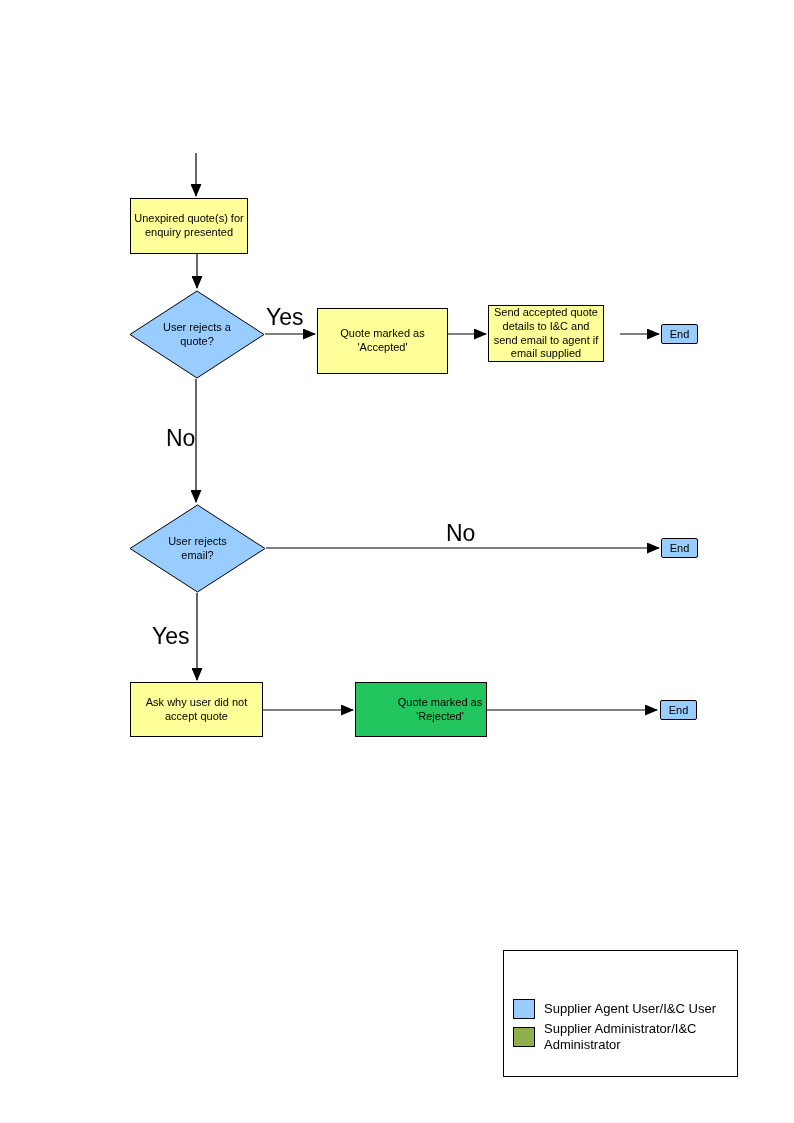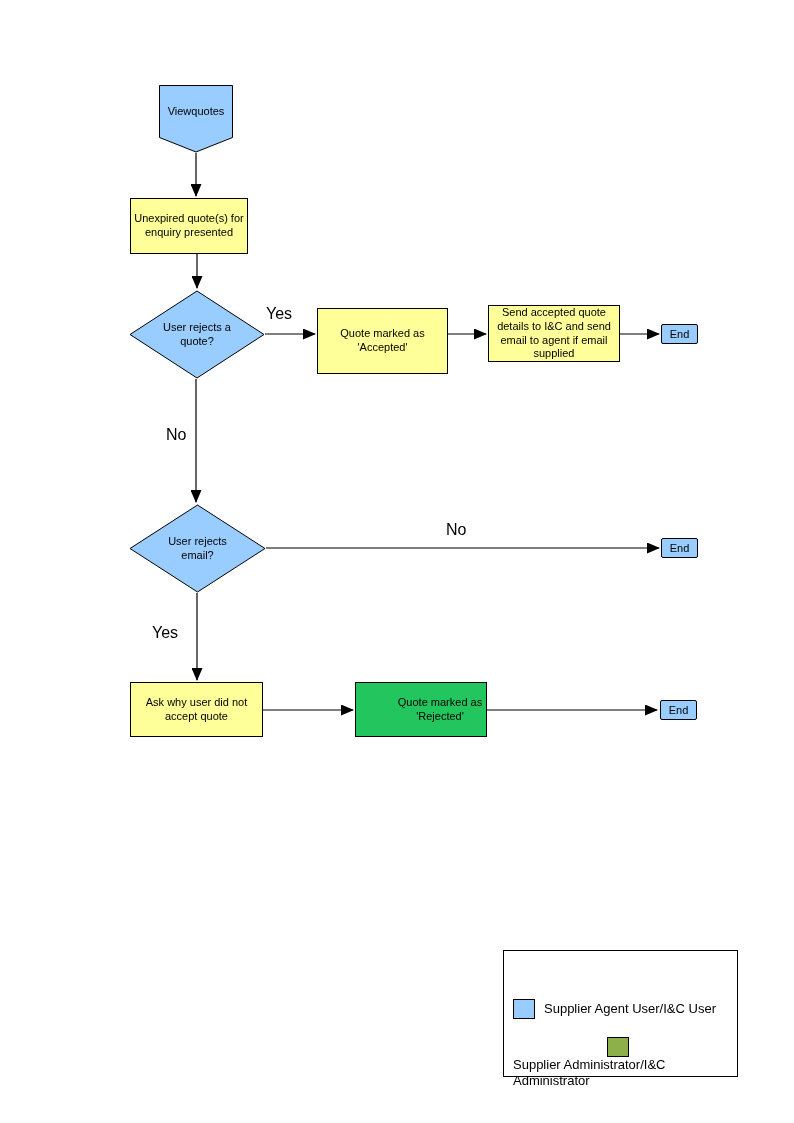--- a/index.html
+++ b/index.html
@@ -45,21 +45,21 @@
     border: 1px solid #000000;
     border-radius: 2px;
     display: flex;
     align-items: center;
     justify-content: center;
     font-size: 11px;
     box-sizing: border-box;
   }
   .edge-label {
     position: absolute;
-    font-size: 16px;
+    font-size: 23px;
     line-height: 1.1;
     white-space: nowrap;
   }
   .legend {
     position: absolute;
     left: 503px; top: 950px;
     width: 235px; height: 127px;
     border: 1px solid #000000;
     box-sizing: border-box;
   }
@@ -95,43 +95,37 @@
     <line x1="265" y1="334" x2="315" y2="334" marker-end="url(#arrow)"></line>
     <line x1="448" y1="334" x2="486" y2="334" marker-end="url(#arrow)"></line>
     <line x1="620" y1="334" x2="659" y2="334" marker-end="url(#arrow)"></line>
     <line x1="196" y1="379" x2="196" y2="502" marker-end="url(#arrow)"></line>
     <line x1="266" y1="548" x2="659" y2="548" marker-end="url(#arrow)"></line>
     <line x1="197" y1="593" x2="197" y2="680" marker-end="url(#arrow)"></line>
     <line x1="263" y1="710" x2="353" y2="710" marker-end="url(#arrow)"></line>
     <line x1="487" y1="710" x2="657" y2="710" marker-end="url(#arrow)"></line>
   </svg>
 
-  <div class="node" style="left:159px; top:85px; width:74px; height:68px;">
-    <svg class="shape-svg" width="74" height="68">
-      <polygon points="0.5,0.5 73.5,0.5 73.5,52.5 37,67 0.5,52.5" stroke="#000000" stroke-width="1" fill="#99CCFF"></polygon>
-    </svg>
-    <div class="label" style="bottom:14px;">Viewquotes</div>
-  </div>
 
   <div class="node process" style="left: 130px; top: 198px; width: 118px; height: 56px; background-color: rgb(255, 255, 153);">
     <span>Unexpired quote(s) for enquiry presented</span>
   </div>
 
   <div class="node" style="left:129px; top:290px; width:136px; height:89px;">
     <svg class="shape-svg" width="136" height="89">
       <polygon points="68,1 135,44.5 68,88 1,44.5" stroke="#000000" stroke-width="1" fill="#99CCFF"></polygon>
     </svg>
     <div class="label" style="left:28px; right:28px;">User rejects a quote?</div>
   </div>
 
   <div class="node process" style="left: 317px; top: 308px; width: 131px; height: 66px; background-color: rgb(255, 255, 153);">
     <span>Quote marked as 'Accepted'</span>
   </div>
 
-  <div class="node process" style="left: 488px; top: 305px; width: 132px; height: 57px; background-color: rgb(255, 255, 153);">
+  <div class="node process" style="left: 488px; top: 305px; width: 116px; height: 57px; background-color: rgb(255, 255, 153);">
     <span>Send accepted quote details to I&amp;C and send email to agent if email supplied</span>
   </div>
 
   <div class="node terminator" style="left: 661px; top: 324px; width: 37px; height: 20px; background-color: rgb(153, 204, 255);">
     <span>End</span>
   </div>
 
   <div class="node" style="left:129px; top:504px; width:137px; height:89px;">
     <svg class="shape-svg" width="137" height="89">
       <polygon points="68.5,1 136,44.5 68.5,88 1,44.5" stroke="#000000" stroke-width="1" fill="#99CCFF"></polygon>
@@ -158,19 +152,19 @@
   <div class="edge-label" style="left:266px; top:305px;">Yes</div>
   <div class="edge-label" style="left:166px; top:426px;">No</div>
   <div class="edge-label" style="left:446px; top:521px;">No</div>
   <div class="edge-label" style="left:152px; top:624px;">Yes</div>
 
   <div class="legend">
     <div class="legend-row" style="top:16px;margin-top:32px;">
       <div class="legend-swatch" style="background-color: rgb(153, 204, 255);"></div>
       <div class="legend-text">Supplier Agent User/I&amp;C User</div>
     </div>
-    <div class="legend-row" style="top:86px;flex-direction:column;">
+    <div class="legend-row" style="top:70px;">
       <div class="legend-swatch" style="background-color: rgb(141, 176, 74);"></div>
       <div class="legend-text">Supplier Administrator/I&amp;C Administrator</div>
     </div>
   </div>
 
 </div>
 
 </body></html>

